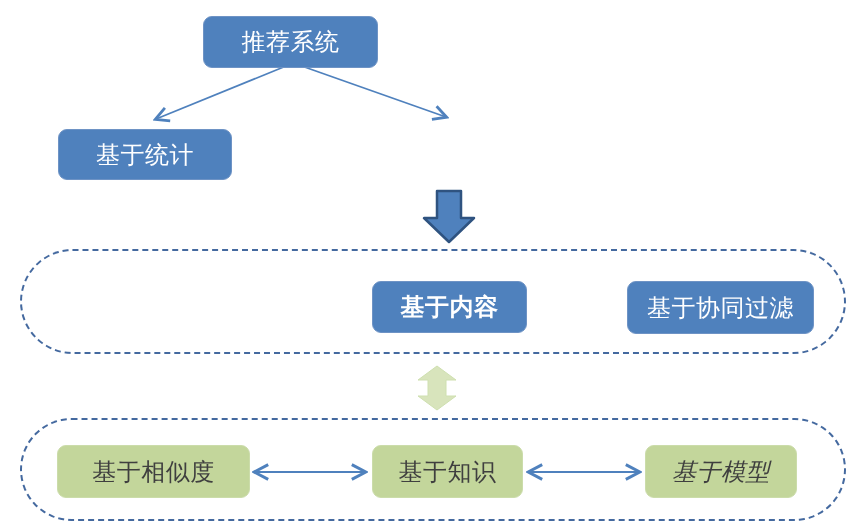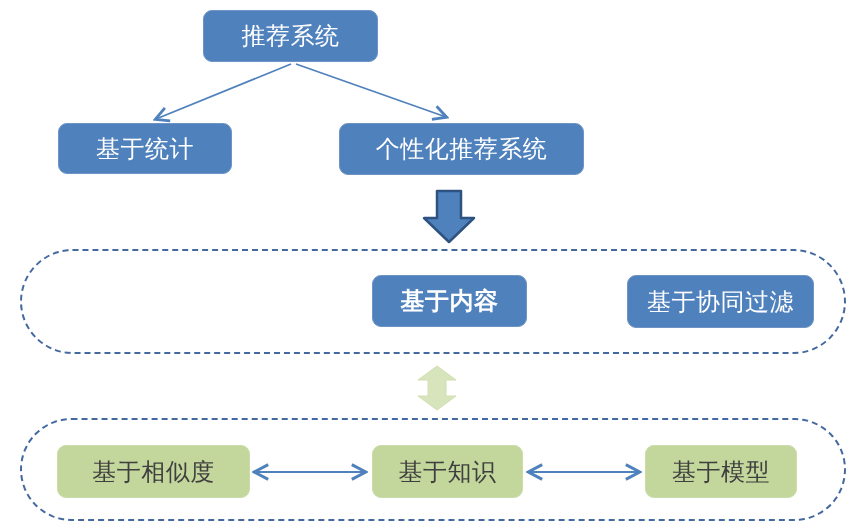--- a/index.html
+++ b/index.html
@@ -25,20 +25,21 @@
     border-radius: 9px;
     font-size: 24px;
     letter-spacing: 0.5px;
     white-space: nowrap;
     box-sizing: border-box;
   }
   .node-blue {
     background: #4f81bd;
     color: #ffffff;
     border: 1px solid #6e93c5;
+    margin-top: 6px;
   }
   .node-green {
     background: #c3d69b;
     color: #3f3f3f;
     border: 1px solid #cbdcaa;
   }
   .dashed-group {
     position: absolute;
     border: 2px dashed #44699f;
     border-radius: 53px;
@@ -49,21 +50,21 @@
   .pos-root     { left: 203px; top: 10px;  width: 175px; height: 52px; }
   .pos-stat     { left: 58px;  top: 123px; width: 174px; height: 51px; align-items: center; }
   .pos-pers     { left: 339px; top: 123px; width: 245px; height: 52px; }
   .pos-group1   { left: 20px;  top: 249px; width: 826px; height: 105px; }
   .pos-demo     { left: 57px;  top: 276px; width: 193px; height: 52px; }
   .pos-content  { left: 372px; top: 275px; width: 155px; height: 52px; font-weight: bold; }
   .pos-collab   { left: 627px; top: 275px; width: 187px; height: 53px; }
   .pos-group2   { left: 20px;  top: 418px; width: 826px; height: 103px; }
   .pos-sim      { left: 57px;  top: 445px; width: 193px; height: 53px; }
   .pos-know     { left: 372px; top: 445px; width: 151px; height: 53px; align-items: center; }
-  .pos-model    { left: 645px; top: 445px; width: 152px; height: 53px; }
+  .pos-model    { left: 645px; top: 445px; width: 152px; height: 53px; font-style: italic; }
 </style>
 </head>
 <body>
 
 <div class="canvas">
 
   <div class="dashed-group pos-group1"></div>
   <div class="dashed-group pos-group2"></div>
 
   <svg class="connector-layer" viewBox="0 0 858 530">
@@ -84,23 +85,20 @@
     <line x1="529" y1="472" x2="639" y2="472" stroke="#4f81bd" stroke-width="1.8" marker-start="url(#arrow-open)" marker-end="url(#arrow-open)"></line>
   </svg>
 
   <div class="node node-blue pos-root">
     <span>推荐系统</span>
   </div>
 
   <div class="node node-blue pos-stat">
     <span>基于统计</span>
   </div>
-  <div class="node node-blue pos-pers">
-    <span>个性化推荐系统</span>
-  </div>
 
   <div class="node node-blue pos-content">
     <span>基于内容</span>
   </div>
   <div class="node node-blue pos-collab">
     <span>基于协同过滤</span>
   </div>
 
   <div class="node node-green pos-sim">
     <span>基于相似度</span>

